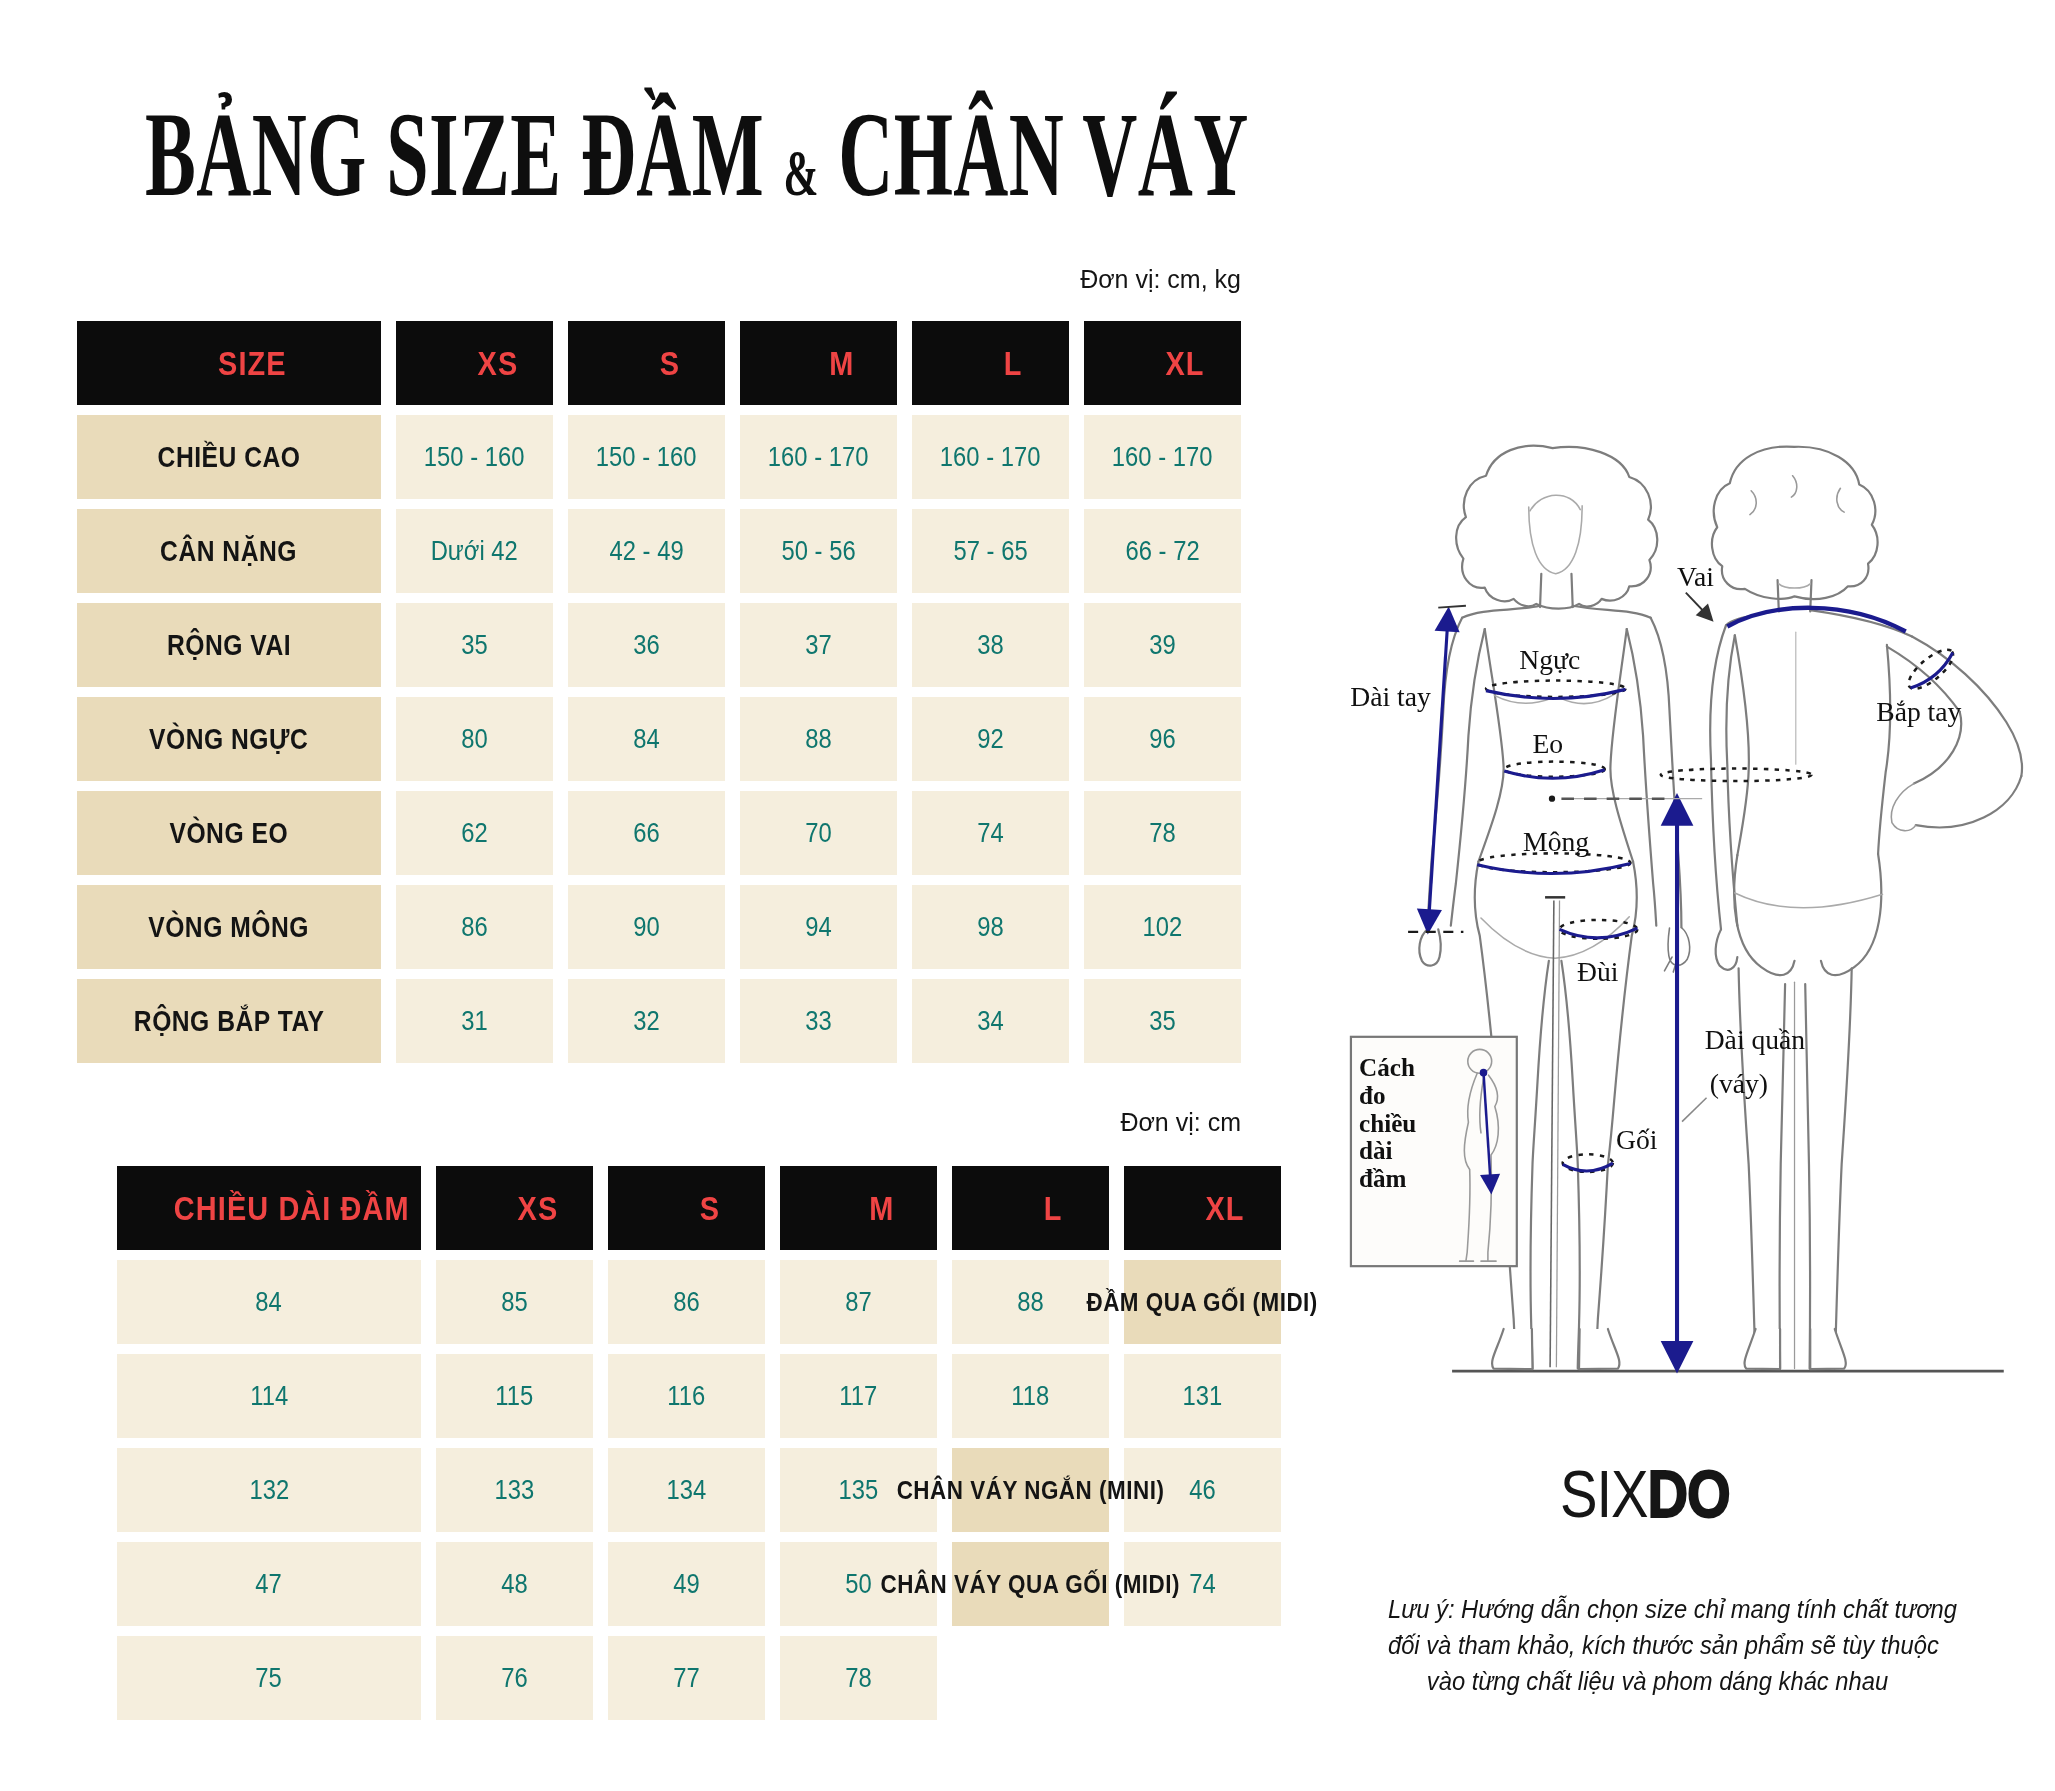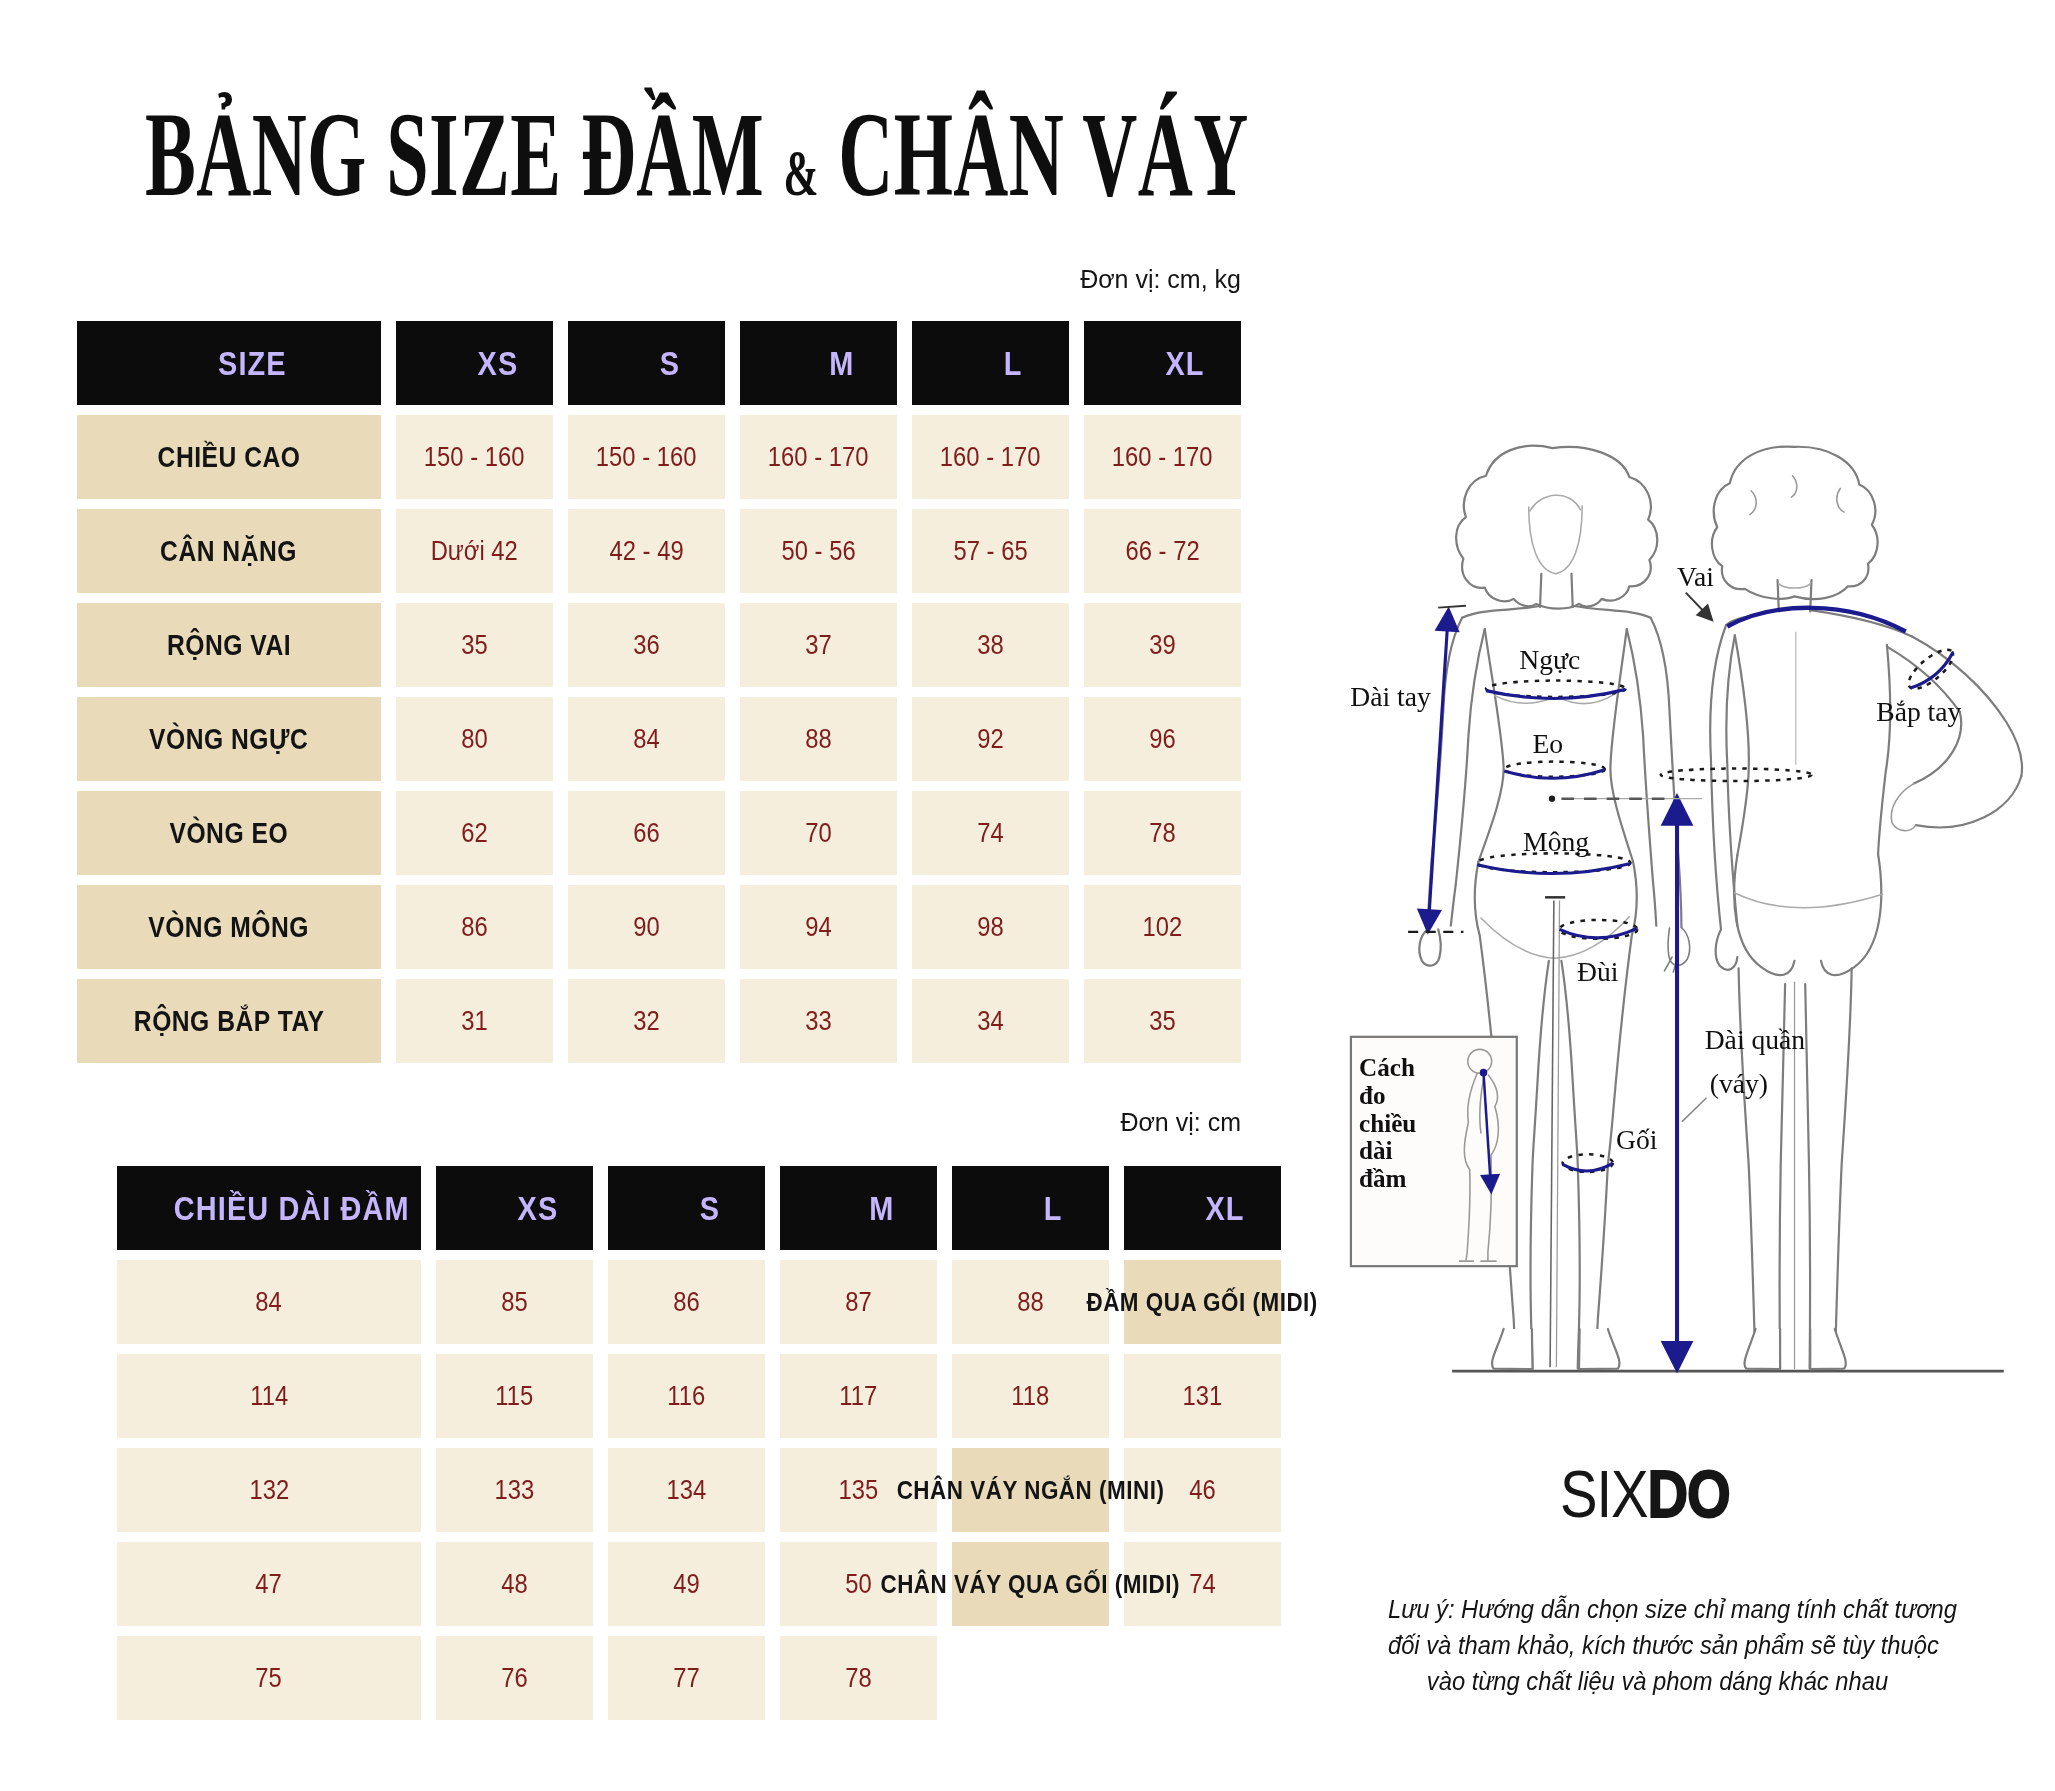--- a/index.html
+++ b/index.html
@@ -14,24 +14,24 @@
   .unit{position:absolute;right:815px;font-size:25px;color:#141414;white-space:nowrap;}
   #unit1{top:265px;}
   #unit2{top:1108px;}
   
   .sztable{position:absolute;left:77px;display:grid;
            grid-template-columns:304px repeat(5,157px);column-gap:15px;row-gap:10px;}
   #table1{top:321px;grid-template-rows:84px repeat(7,84px);}
   #table2{top:1166px;grid-template-rows:84px repeat(5,84px);margin-left:40px;}
   .cell{display:flex;align-items:center;justify-content:center;}
   .cell>span{display:inline-block;white-space:nowrap;transform:scaleX(0.85);}
-  .hd{background:#0c0c0c;color:#c4b5fd;font-size:34px;font-weight:700;letter-spacing:1.3px;padding-left:46px;}
+  .hd{background:#0c0c0c;color:#ef4444;font-size:34px;font-weight:700;letter-spacing:1.3px;padding-left:46px;}
   .lb{background:#e9dbba;color:#141414;font-size:29px;font-weight:700;letter-spacing:0.6px;}
   .lb2{font-size:26.4px;}
-  .dt{background:#f5eedd;color:#7f1d1d;font-size:28px;}
+  .dt{background:#f5eedd;color:#0f766e;font-size:28px;}
   
   .diagram{position:absolute;left:1295px;top:415px;width:754px;height:981px;}
   
   .logo{position:absolute;left:1560px;top:1460px;font-size:67px;line-height:1;color:#161616;
         white-space:nowrap;transform:scaleX(0.84);transform-origin:left top;letter-spacing:-1.3px;}
   .logo .six{font-weight:400;}
   .logo .do{font-weight:700;-webkit-text-stroke:1.9px #161616;}
   
   .note{position:absolute;left:1358px;top:1559px;width:599px;text-align:center;
         font-style:italic;font-size:26.4px;line-height:36px;color:#141414;margin-top:32px;}

